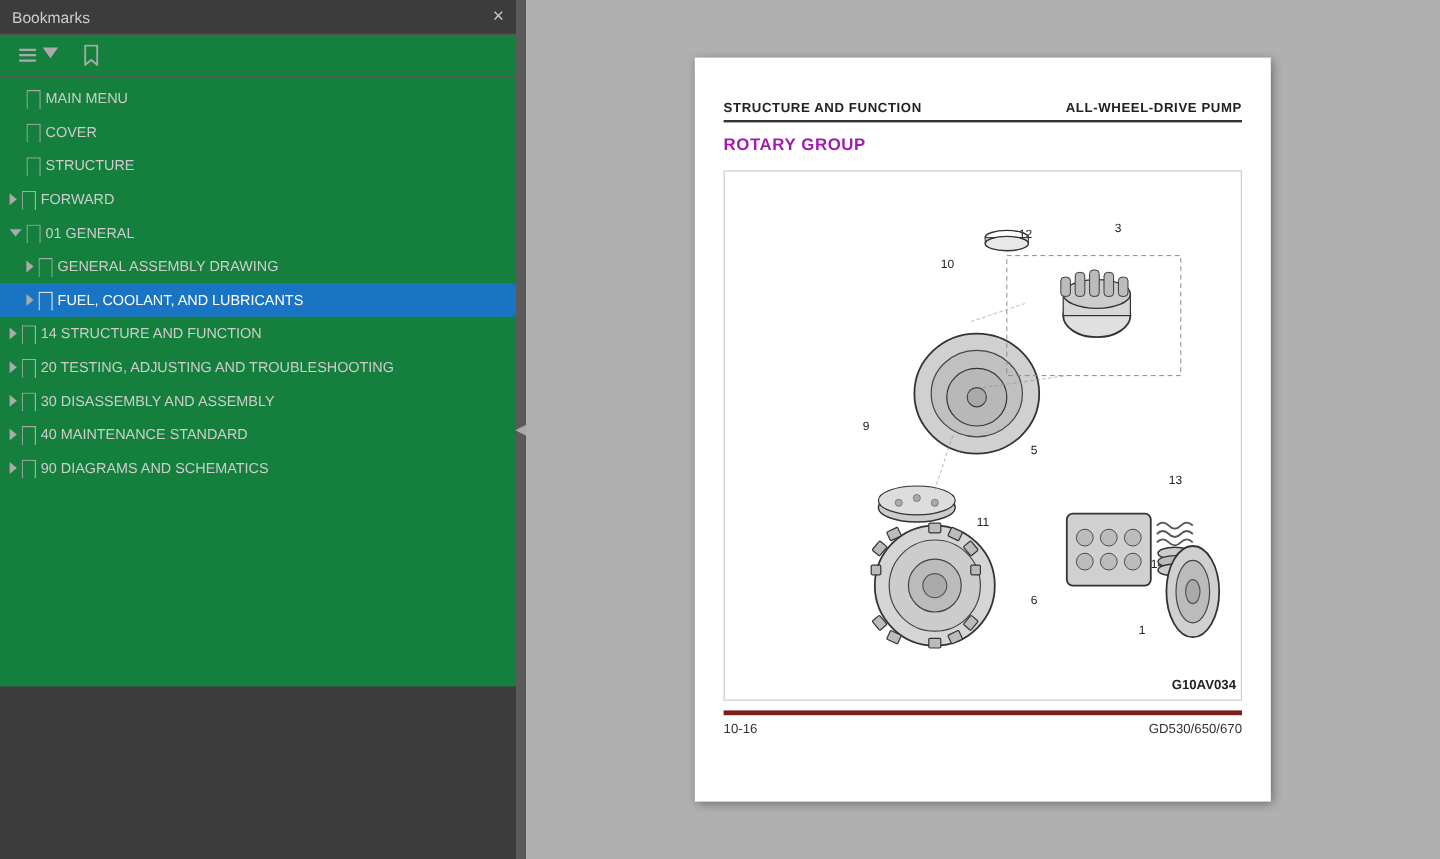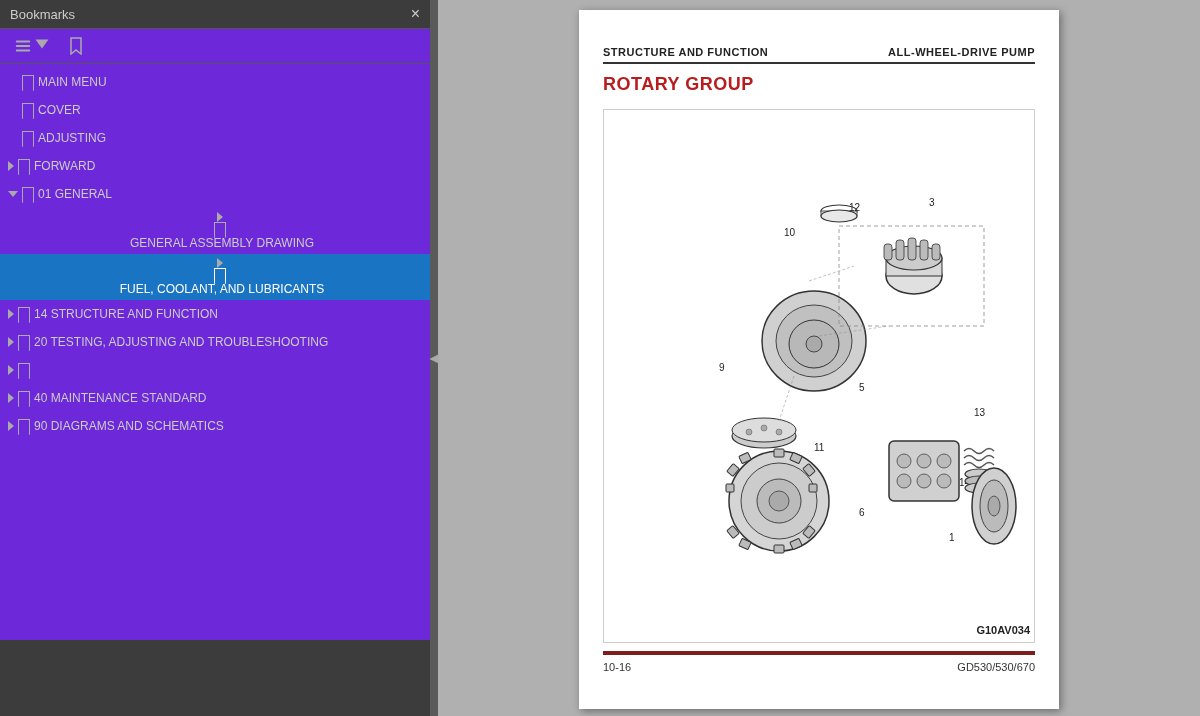--- a/index.html
+++ b/index.html
@@ -1,22 +1,22 @@
 <!DOCTYPE html>
 <html><head>
   <meta charset="utf-8">
   <style>
     * { margin: 0; padding: 0; box-sizing: border-box; }
     body { width: 1200px; height: 716px; display: flex; font-family: Arial, sans-serif; overflow: hidden; background: #3c3c3c; }
 
     
     .left-panel {
       width: 430px;
-      height: 640px;
-      background: #6d28d9;
+      height: 572px;
+      background: #15803d;
       display: flex;
       flex-direction: column;
       flex-shrink: 0;
     }
 
     .bookmarks-header {
       display: flex;
       align-items: center;
       justify-content: space-between;
       padding: 6px 10px;
@@ -85,21 +85,21 @@
     }
     .bm-item.active { background: #1a74c4; color: #fff; }
 
     .bm-label {
       flex: 1;
       white-space: nowrap;
       overflow: hidden;
       text-overflow: ellipsis;
     }
 
-    .indent-1 { padding-left: 22px; flex-direction: column; }
+    .indent-1 { padding-left: 22px; }
 
     
     .bm-item .arrow {
       display: inline-block;
       width: 0; height: 0;
       flex-shrink: 0;
     }
     .arrow.right {
       border-top: 5px solid transparent;
       border-bottom: 5px solid transparent;
@@ -185,31 +185,31 @@
     }
 
     .doc-header-right {
       font-size: 11px;
       font-weight: bold;
       color: #222;
       letter-spacing: 0.5px;
     }
 
     .doc-section-title {
-      font-size: 18px;
+      font-size: 14px;
       font-weight: bold;
-      color: #b91c1c;
+      color: #a21caf;
       margin-bottom: 14px;
       letter-spacing: 0.5px;
     }
 
     .doc-diagram {
       border: 1px solid #ccc;
       width: 100%;
-      height: 534px;
+      height: 442px;
       position: relative;
       display: flex;
       align-items: center;
       justify-content: center;
       margin-bottom: 8px;
     }
 
     .diagram-svg {
       width: 400px;
       height: 400px;
@@ -298,21 +298,21 @@
 
       <div class="bm-item">
         <span class="arrow none"></span>
         <span class="bm-ribbon"></span>
         <span class="bm-label">COVER</span>
       </div>
 
       <div class="bm-item">
         <span class="arrow none"></span>
         <span class="bm-ribbon"></span>
-        <span class="bm-label">ADJUSTING</span>
+        <span class="bm-label">STRUCTURE</span>
       </div>
 
       <div class="bm-item">
         <span class="arrow right"></span>
         <span class="bm-ribbon"></span>
         <span class="bm-label">FORWARD</span>
       </div>
 
       <div class="bm-item">
         <span class="arrow down"></span>
@@ -340,20 +340,21 @@
 
       <div class="bm-item">
         <span class="arrow right"></span>
         <span class="bm-ribbon"></span>
         <span class="bm-label">20 TESTING, ADJUSTING AND TROUBLESHOOTING</span>
       </div>
 
       <div class="bm-item">
         <span class="arrow right"></span>
         <span class="bm-ribbon"></span>
+        <span class="bm-label">30 DISASSEMBLY AND ASSEMBLY</span>
       </div>
 
       <div class="bm-item">
         <span class="arrow right"></span>
         <span class="bm-ribbon"></span>
         <span class="bm-label">40 MAINTENANCE STANDARD</span>
       </div>
 
       <div class="bm-item">
         <span class="arrow right"></span>
@@ -489,17 +490,17 @@
           <line x1="190" y1="105" x2="235" y2="90" stroke="#888" stroke-width="0.5" stroke-dasharray="3,2"></line>
           <line x1="200" y1="160" x2="270" y2="150" stroke="#888" stroke-width="0.5" stroke-dasharray="3,2"></line>
           <line x1="175" y1="200" x2="160" y2="245" stroke="#888" stroke-width="0.5" stroke-dasharray="3,2"></line>
         </svg>
 
         <span class="doc-figure-label">G10AV034</span>
       </div>
 
       <div class="doc-footer">
         <span class="doc-footer-left">10-16</span>
-        <span class="doc-footer-right">GD530/530/670</span>
+        <span class="doc-footer-right">GD530/650/670</span>
       </div>
     </div>
   </div>
 </div>
 
 </body></html>

